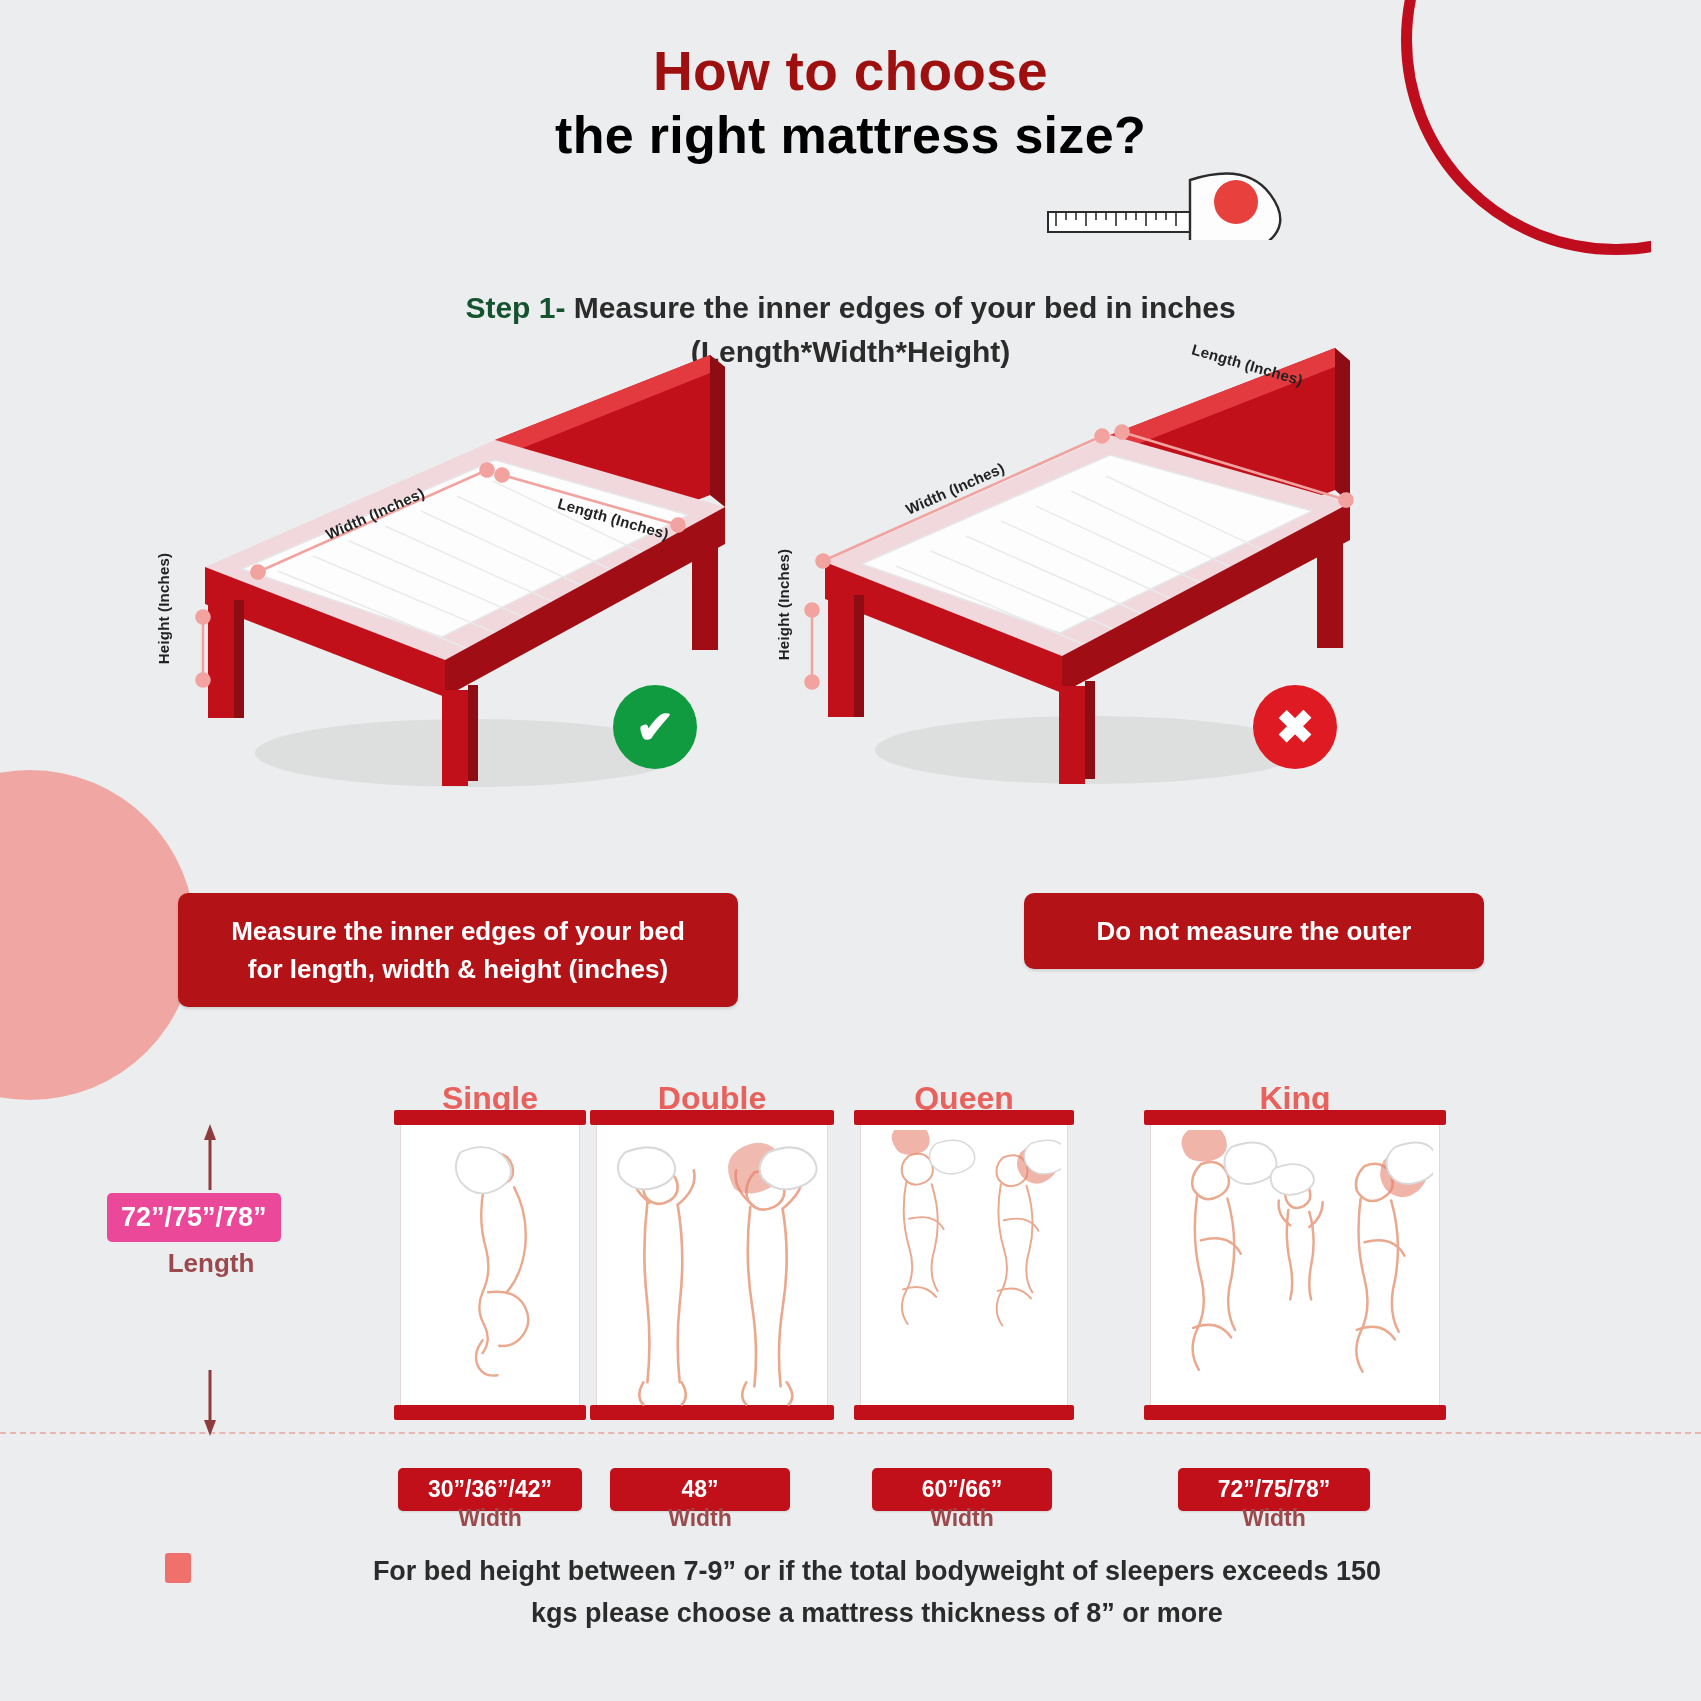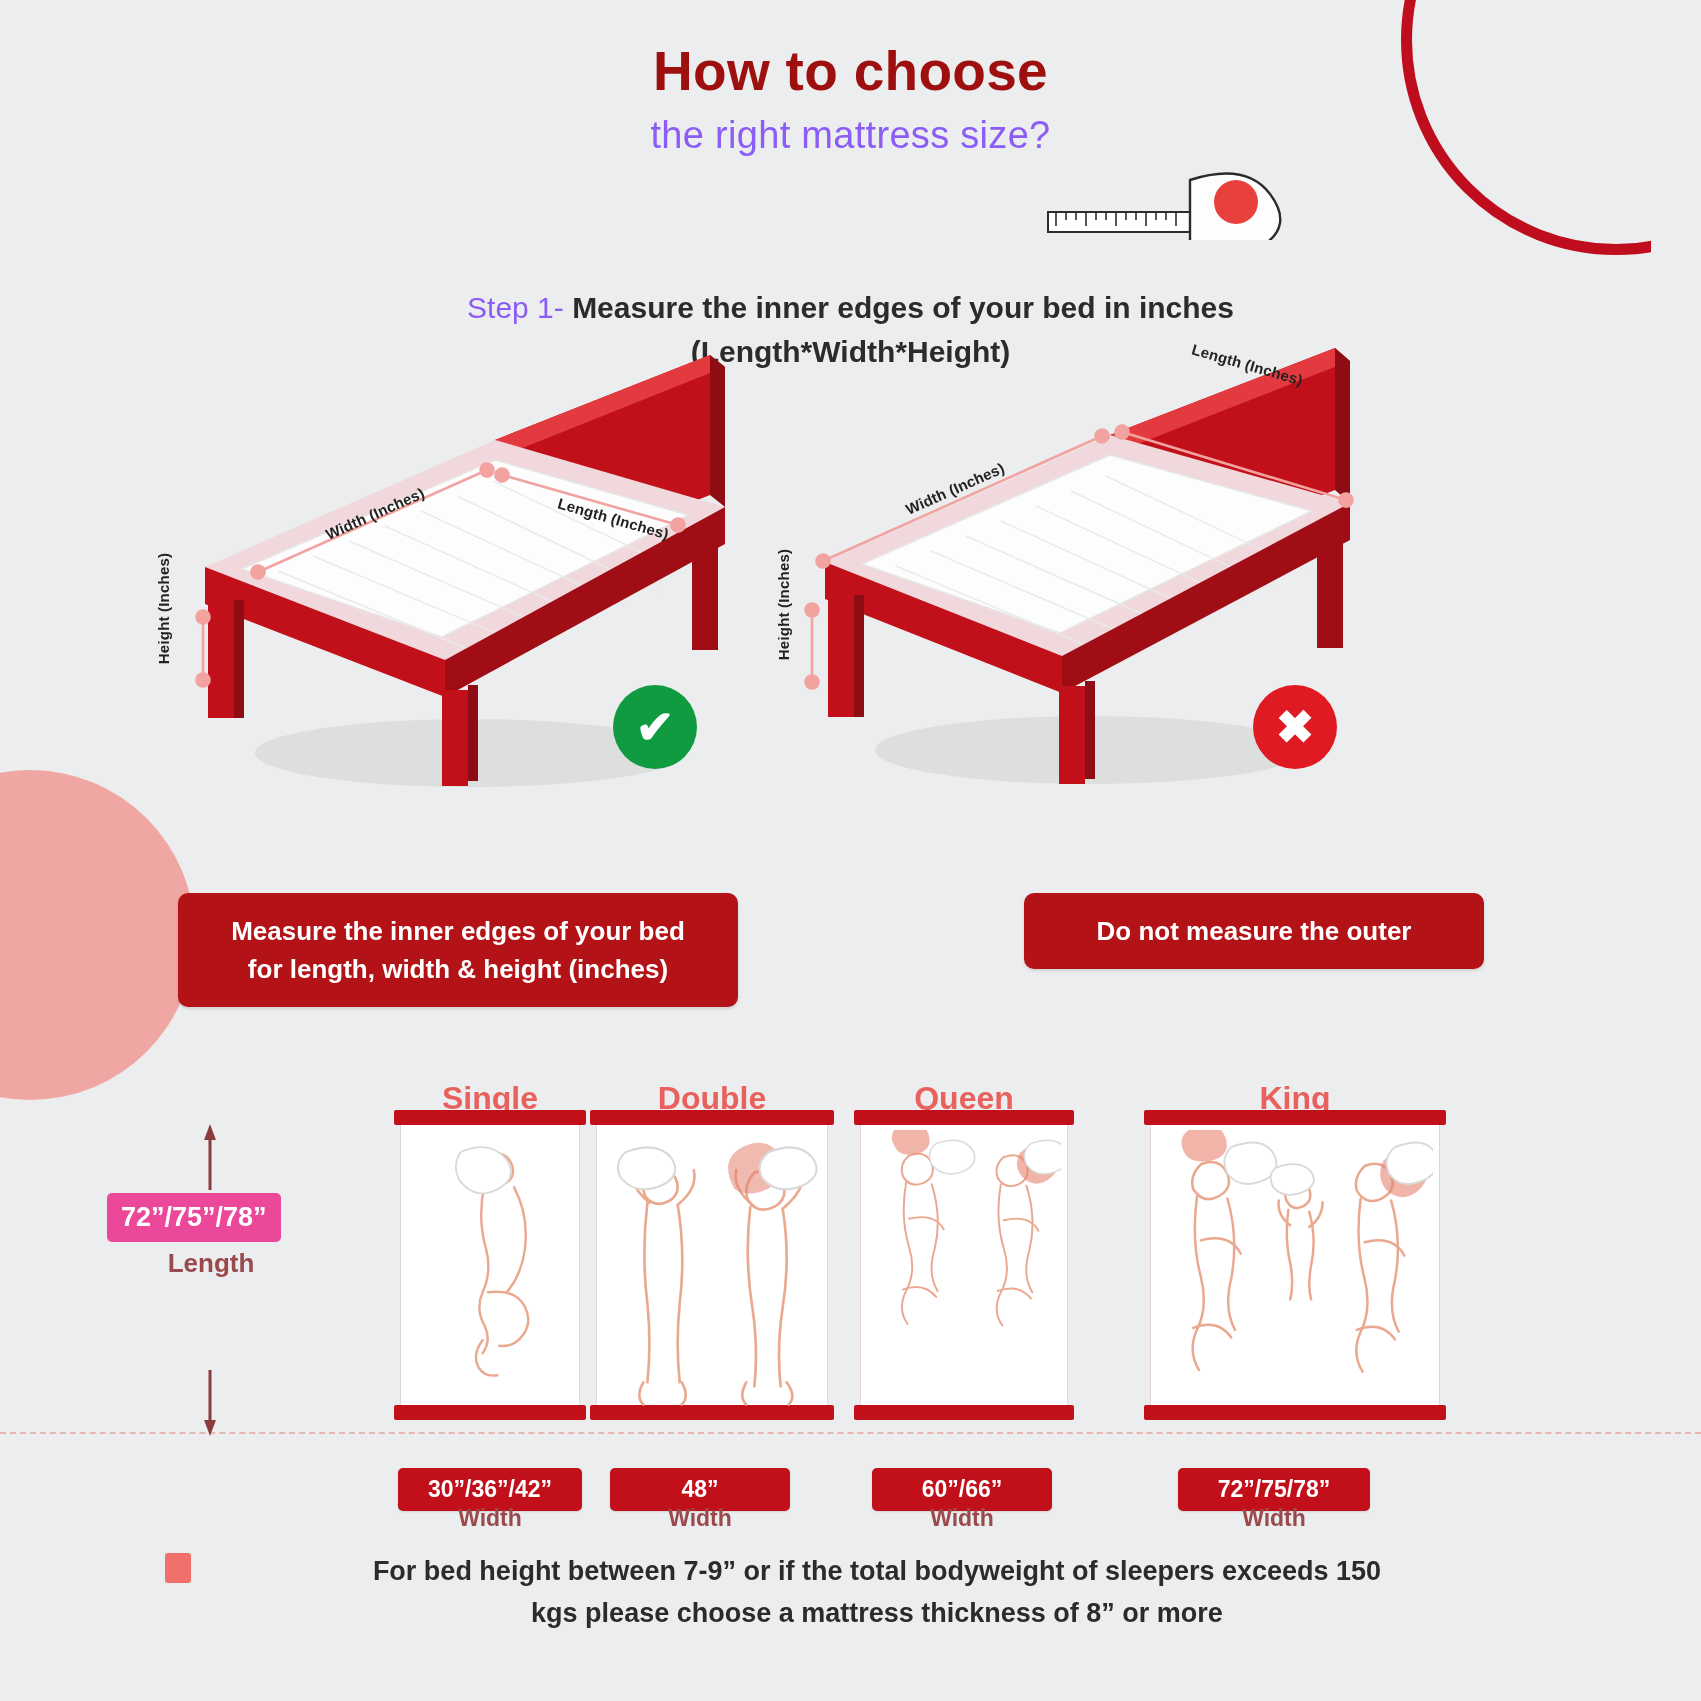--- a/index.html
+++ b/index.html
@@ -31,30 +31,30 @@
     border-top: 2px dashed #e9b0ab; opacity: .9;
   }
 
   
   .title-wrap { position:absolute; top:38px; left:0; right:0; text-align:center; }
   .title-1 {
     font-size: 55px; font-weight: 700; color: #9e1010; letter-spacing: .3px;
     line-height: 66px;
   }
   .title-2 {
-    font-size: 38px; font-weight: 400; color: #8b5cf6; letter-spacing: .3px;
+    font-size: 52px; font-weight: 700; color: #000000; letter-spacing: .3px;
     line-height: 62px;
   }
 
   
   .tape { position:absolute; left: 1040px; top: 150px; width: 260px; height: 90px; }
 
   
   .step-line { position: absolute; left:0; right:0; text-align:center; }
-  .step-lbl { color:#8b5cf6; font-weight:400; }
+  .step-lbl { color:#14532d; font-weight:700; }
   .step-txt { color:#2b2b2b; font-weight:600; }
   #step1 { top: 286px; font-size: 30px; line-height: 44px; }
   #step2 { top: 1049px; font-size: 28px; }
 
   
   .bed-area { position:absolute; }
   #bed-left  { left: 150px;  top: 345px; width: 600px; height: 460px; }
   #bed-right { left: 790px;  top: 330px; width: 600px; height: 475px; }
 
   .dim-label {

